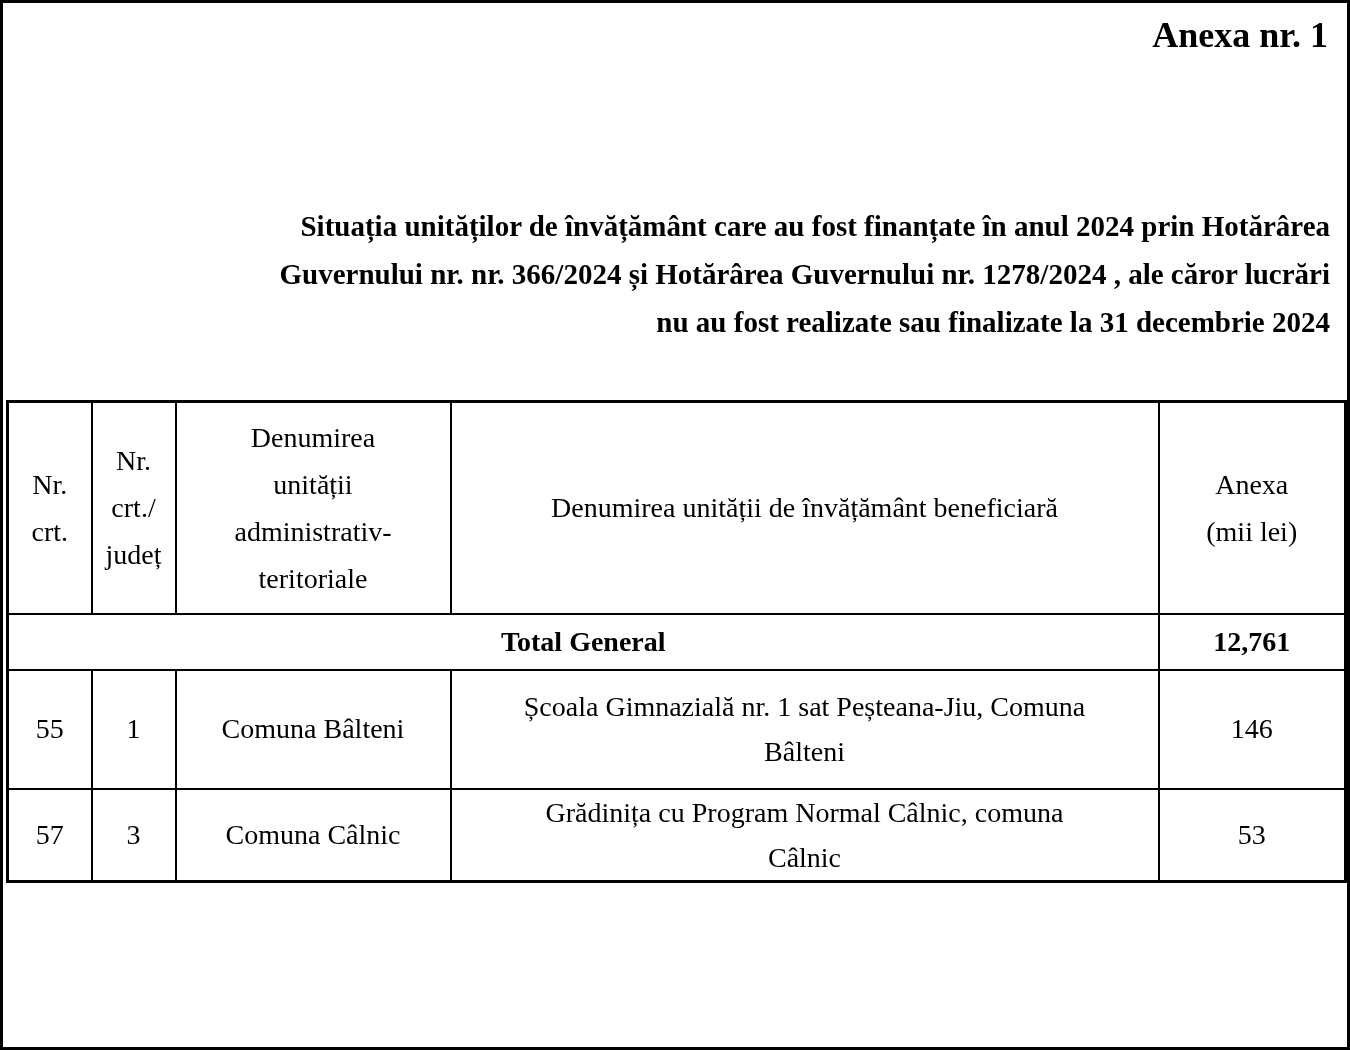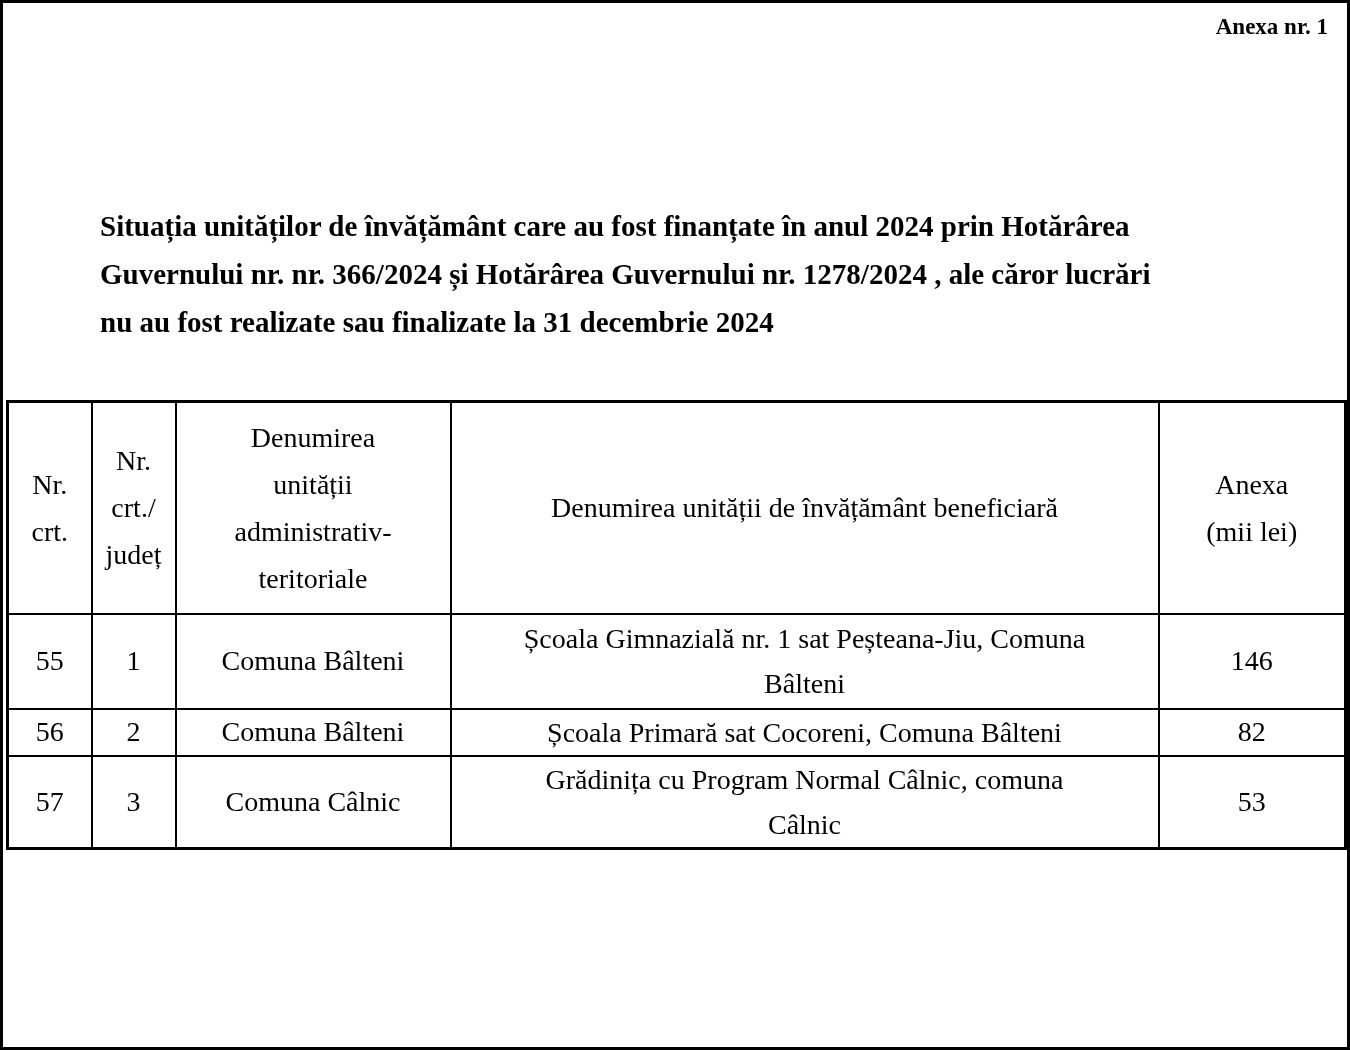--- a/index.html
+++ b/index.html
@@ -20,29 +20,29 @@
     inset: 0;
     border: 3px solid #000;
     box-sizing: border-box;
     pointer-events: none;
   }
   .annex {
     position: absolute;
     top: 14px;
     right: 22px;
     font-weight: bold;
-    font-size: 23px;
+    font-size: 36px;
     font-family: "Liberation Serif", serif;
   }
   .doc-title {
     position: absolute;
     top: 202px;
     left: 100px;
     width: 1230px;
-    text-align: left;
+    text-align: right;
     font-weight: bold;
     font-size: 29px;
     line-height: 48px;
     white-space: pre-line;
     font-family: "Liberation Serif", serif;
   }
   table.fin {
     position: absolute;
     top: 400px;
     left: 6px;
@@ -75,21 +75,21 @@
   .total-label {
     font-weight: bold;
     font-size: 29px;
   }
   .total-num {
     font-weight: bold;
     font-size: 27px;
     font-family: "DejaVu Serif", serif;
   }
   
-  tr.row-a { height: 95px; }
+  tr.row-a { height: 119px; }
   tr.row-b { height: 44px; }
   tr.row-c { height: 92px; }
   tr.row-d { height: 94px; }
   tr.row-d td { border-bottom: 7px double #000; }
   td.unit-cell {
     text-align: left;
     padding-left: 7px;
     line-height: 45px;
     white-space: pre-line;
     margin-left: 28px;
@@ -123,38 +123,35 @@
 județ</td>
       <td class="pal pre">Denumirea
 unității
 administrativ-
 teritoriale</td>
       <td class="cell-left">Denumirea unității de învățământ beneficiară</td>
       <td class="pre">Anexa
 (mii lei)</td>
     </tr>
 
+    <tr class="total-general">
+      <td colspan="4" class="total-label">Total General</td>
+      <td class="total-num">12,761</td>
+    </tr>
 
 
     <tr class="row-a">
       <td>55</td>
       <td>1</td>
       <td>Comuna Bâlteni</td>
       <td class="unit-cell">Școala Gimnazială nr. 1 sat Peșteana-Jiu, Comuna
 Bâlteni</td>
       <td>146</td>
     </tr>
 
-    <tr class="row-b">
-      <td>56</td>
-      <td>2</td>
-      <td>Comuna Bâlteni</td>
-      <td class="unit-cell">Școala Primară sat Cocoreni, Comuna Bâlteni</td>
-      <td>82</td>
-    </tr>
 
     <tr class="row-c">
       <td>57</td>
       <td>3</td>
       <td>Comuna Câlnic</td>
       <td class="unit-cell">Grădinița cu Program Normal Câlnic, comuna
 Câlnic</td>
       <td>53</td>
     </tr>
 

